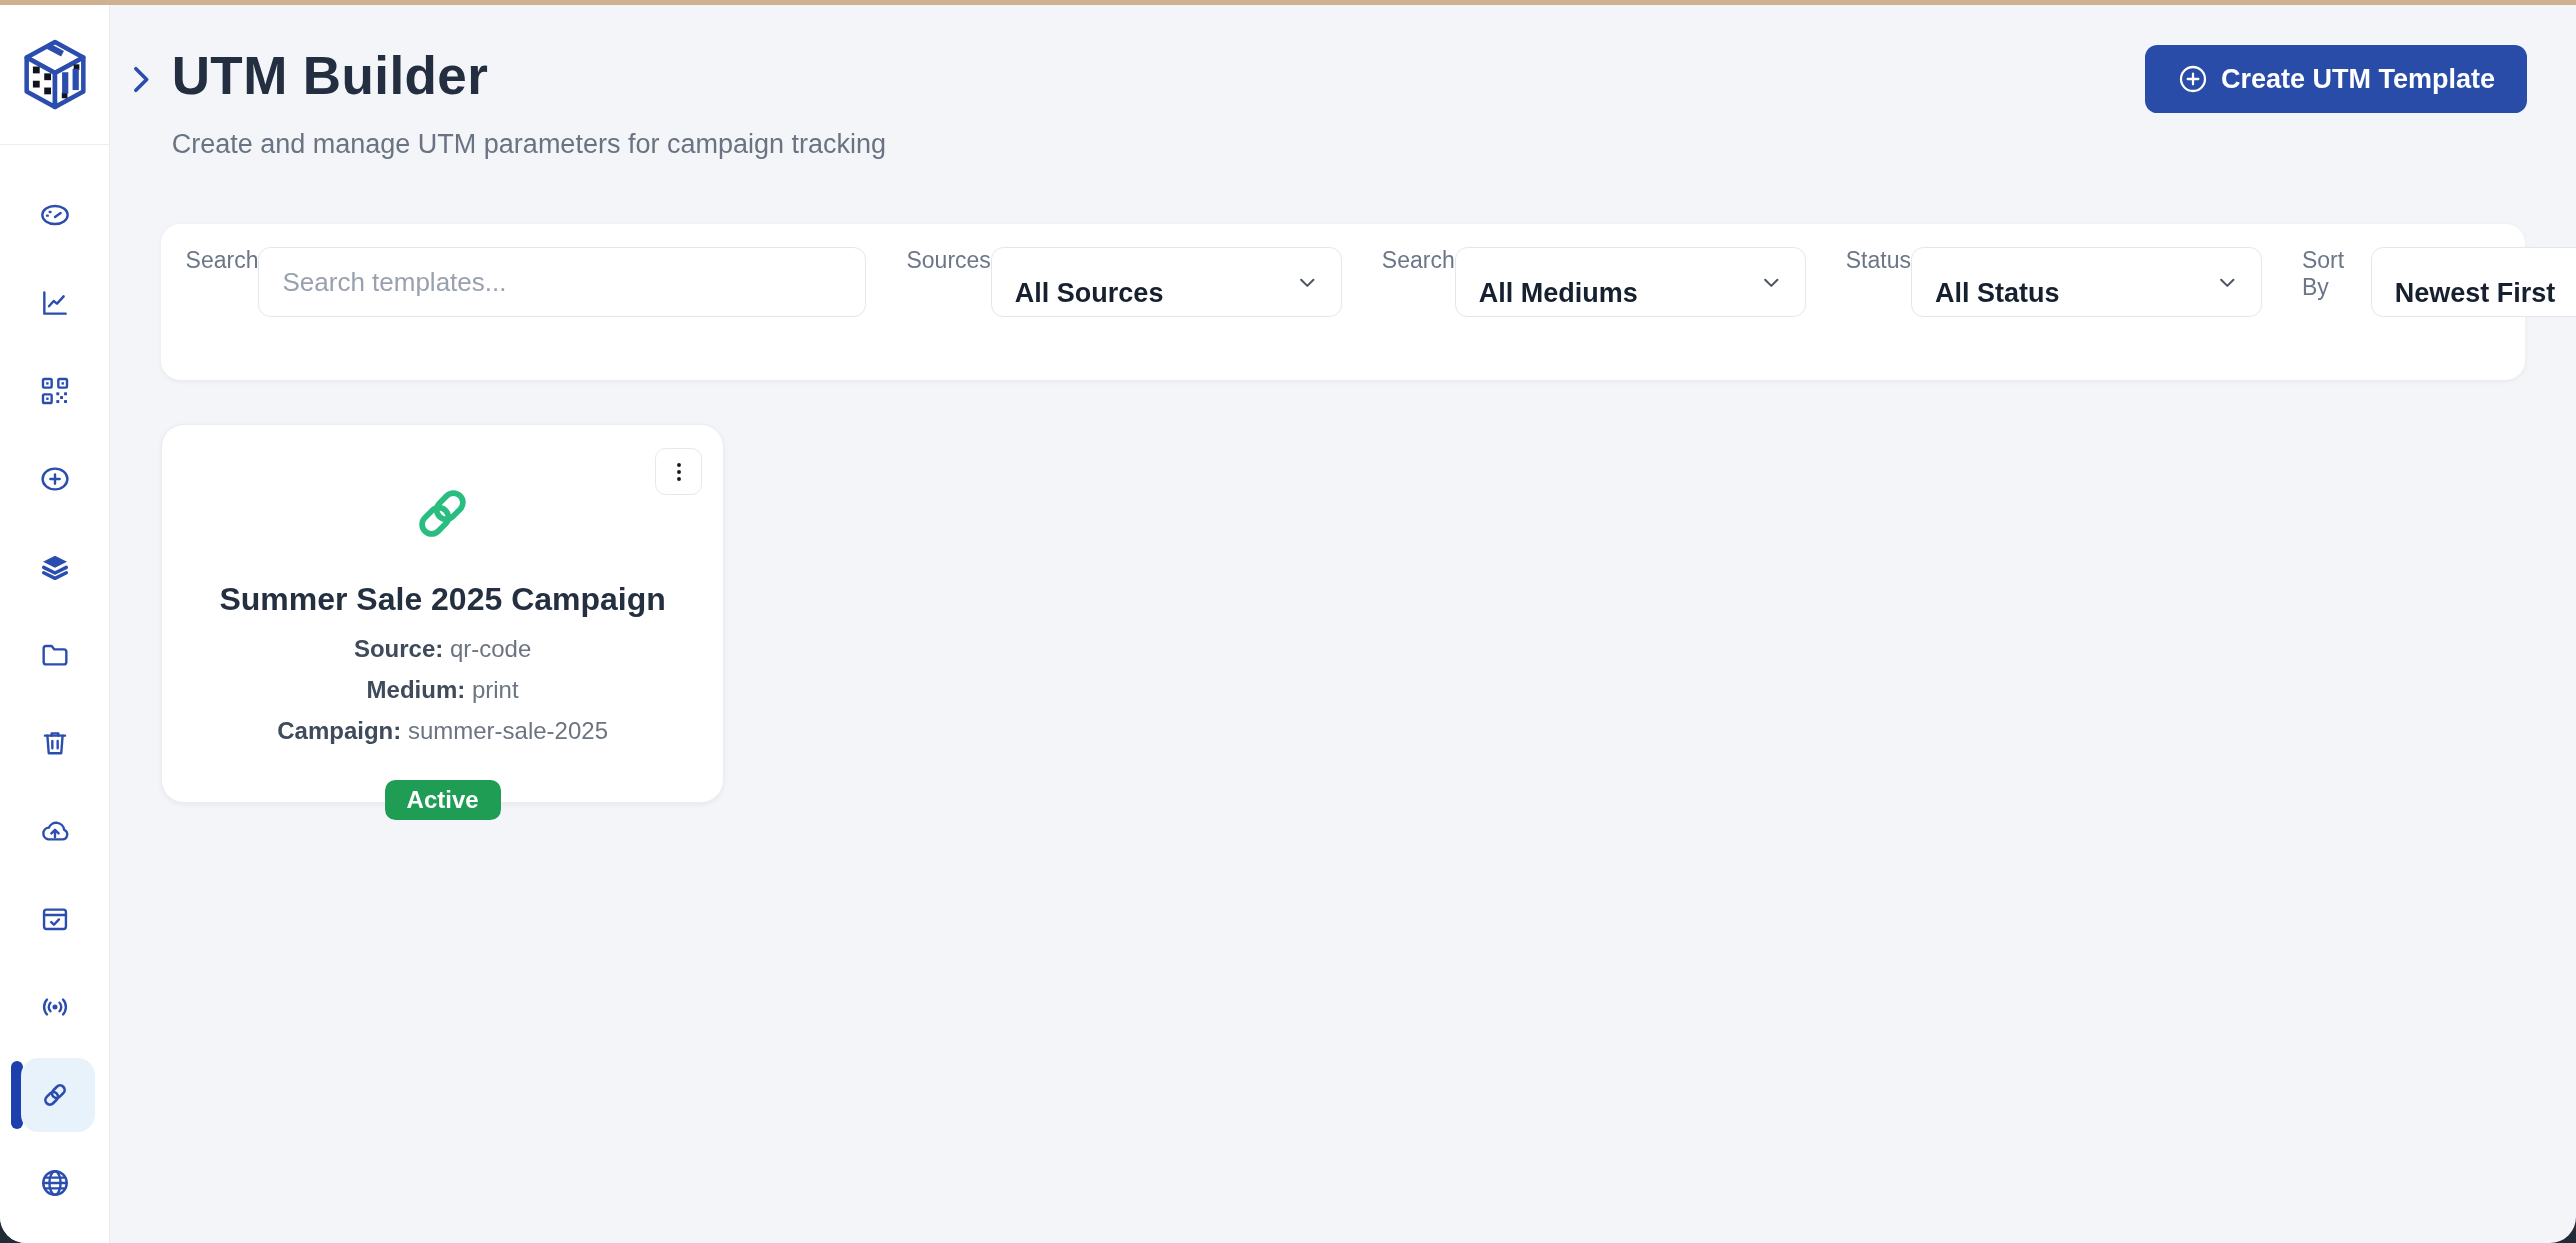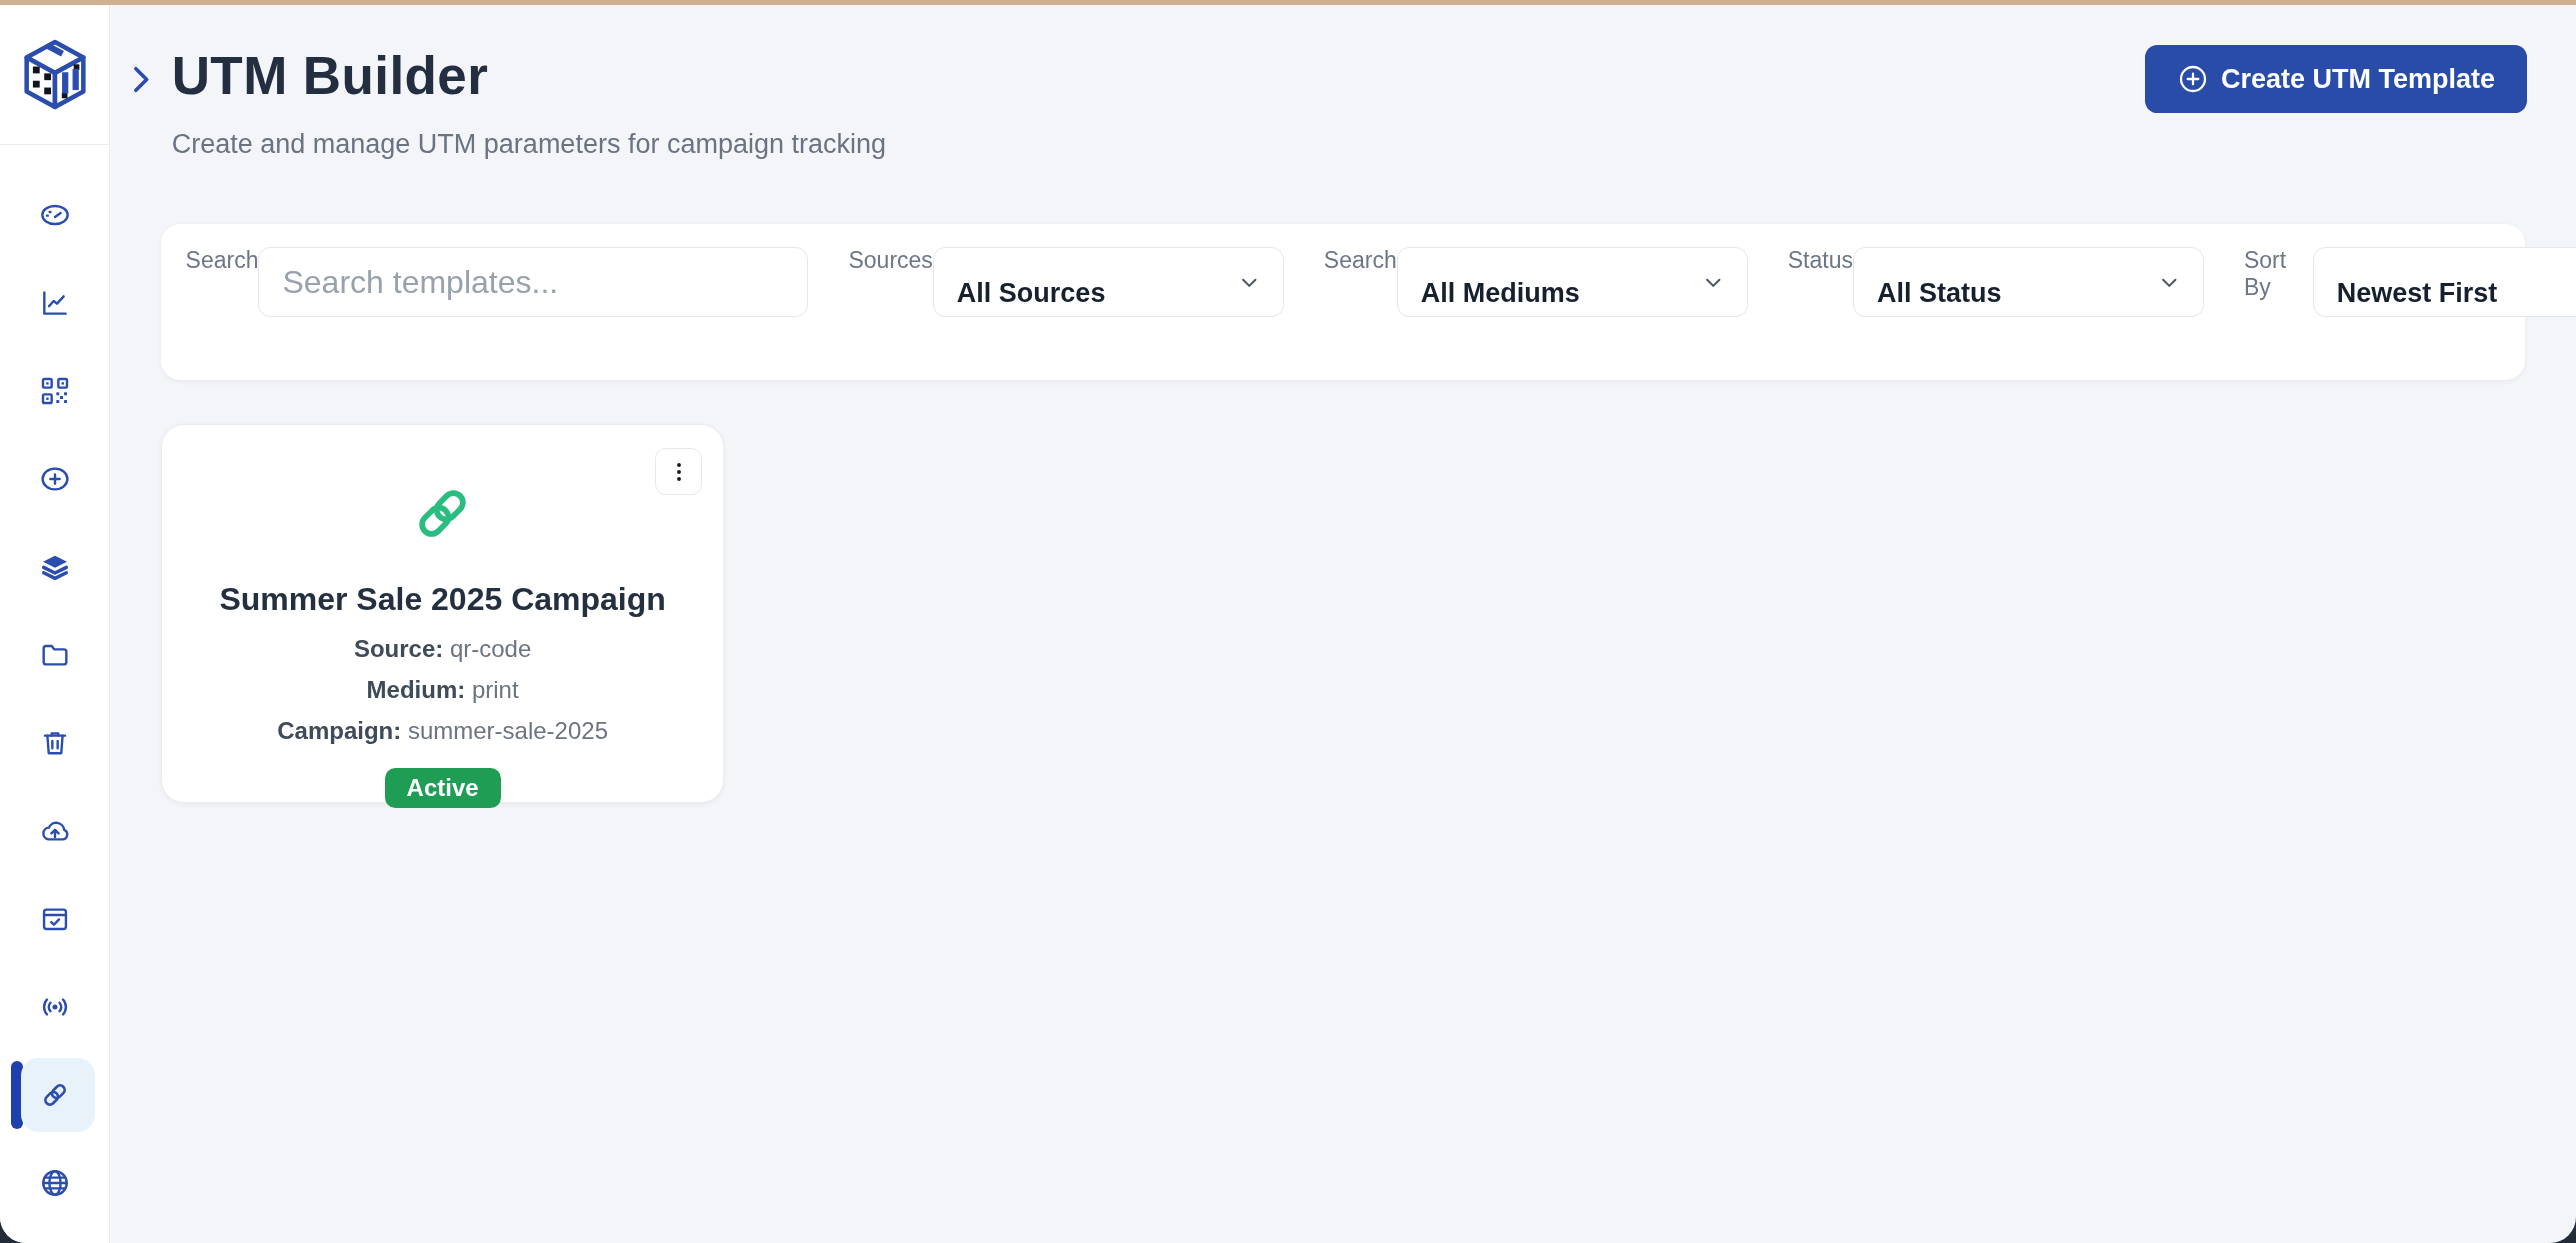--- a/index.html
+++ b/index.html
@@ -57,22 +57,22 @@
   
   .filter-card {
     position:absolute; left:50px; right:51px; top:219px; height:156px;
     background:#ffffff; border-radius:19.3px;
     box-shadow:0 1.8px 5.3px rgba(16,24,40,.05);
     padding:23px 24.6px; display:flex; gap:40px;
   }
   .field { display:flex; flex-direction:row; }
   .field-label { font-size:23px; color:#6d7687; margin-bottom:13px; }
   .text-input {
-    width:550px; height:70px; border:1.8px solid #e3e6ea; border-radius:12.3px;
-    padding:0 23px; font-size:32px; color:#1d2735; background:#fff; outline:none;
+    width:608px; height:70px; border:1.8px solid #e3e6ea; border-radius:12.3px;
+    padding:0 23px; font-size:26px; color:#1d2735; background:#fff; outline:none;
     font-family:"Liberation Sans", sans-serif;
   }
   .text-input::placeholder { color:#98a1ad; }
   .select {
     width:351px; height:70px; border:1.8px solid #e3e6ea; border-radius:12.3px;
     background:#fff; display:flex; align-items:center; justify-content:space-between;
     padding:0 21px 0 23px; cursor:pointer;
   }
   .select .sel-value { font-size:27px; font-weight:600; color:#16202e;margin-top:22px; }
   .select svg { width:24.6px; height:24.6px; stroke:#4b5563; fill:none; stroke-width:2; stroke-linecap:round; stroke-linejoin:round; }
@@ -92,21 +92,21 @@
     display:flex; align-items:center; justify-content:center;
   }
   .kebab-btn svg { width:26px; height:26px; fill:#15181d; }
   .link-badge { margin-top:56px; }
   .link-badge svg { width:65px; height:65px; stroke:#29bd80; fill:none; stroke-width:2.1; stroke-linecap:round; stroke-linejoin:round; }
   .tpl-name { margin-top:32px; font-size:32px; font-weight:600; color:#243040; }
   .tpl-meta { margin-top:14px; display:flex; flex-direction:column; gap:8px; align-items:center; }
   .meta-row { font-size:24px; color:#6b7480; line-height:33px; }
   .meta-row b { color:#3f4a5a; font-weight:700; }
   .status-badge {
-    margin-top:21px; background:#1f9d55; color:#fff; font-size:24px; font-weight:700;
+    margin-top:33px; background:#1f9d55; color:#fff; font-size:24px; font-weight:700;
     padding:6.1px 22px; border-radius:10.5px;
   }
 </style>
 </head>
 <body>
 
 <div class="top-strip"></div>
 
 <div class="app">
 

